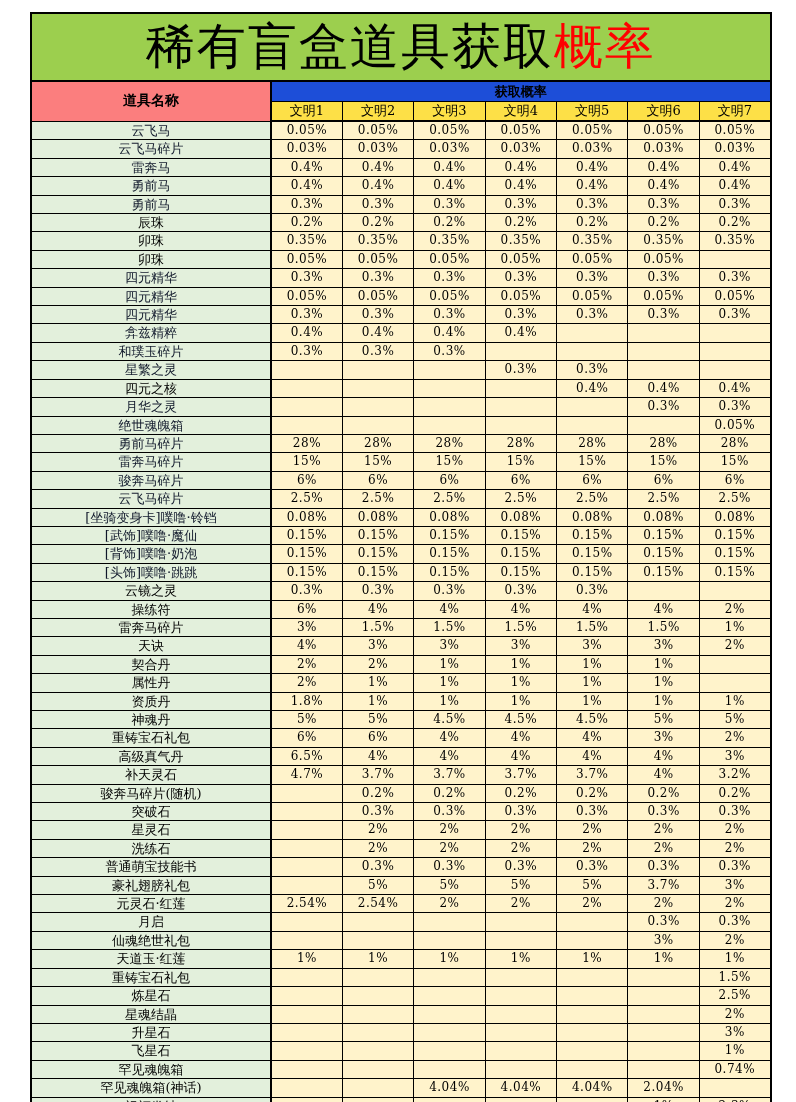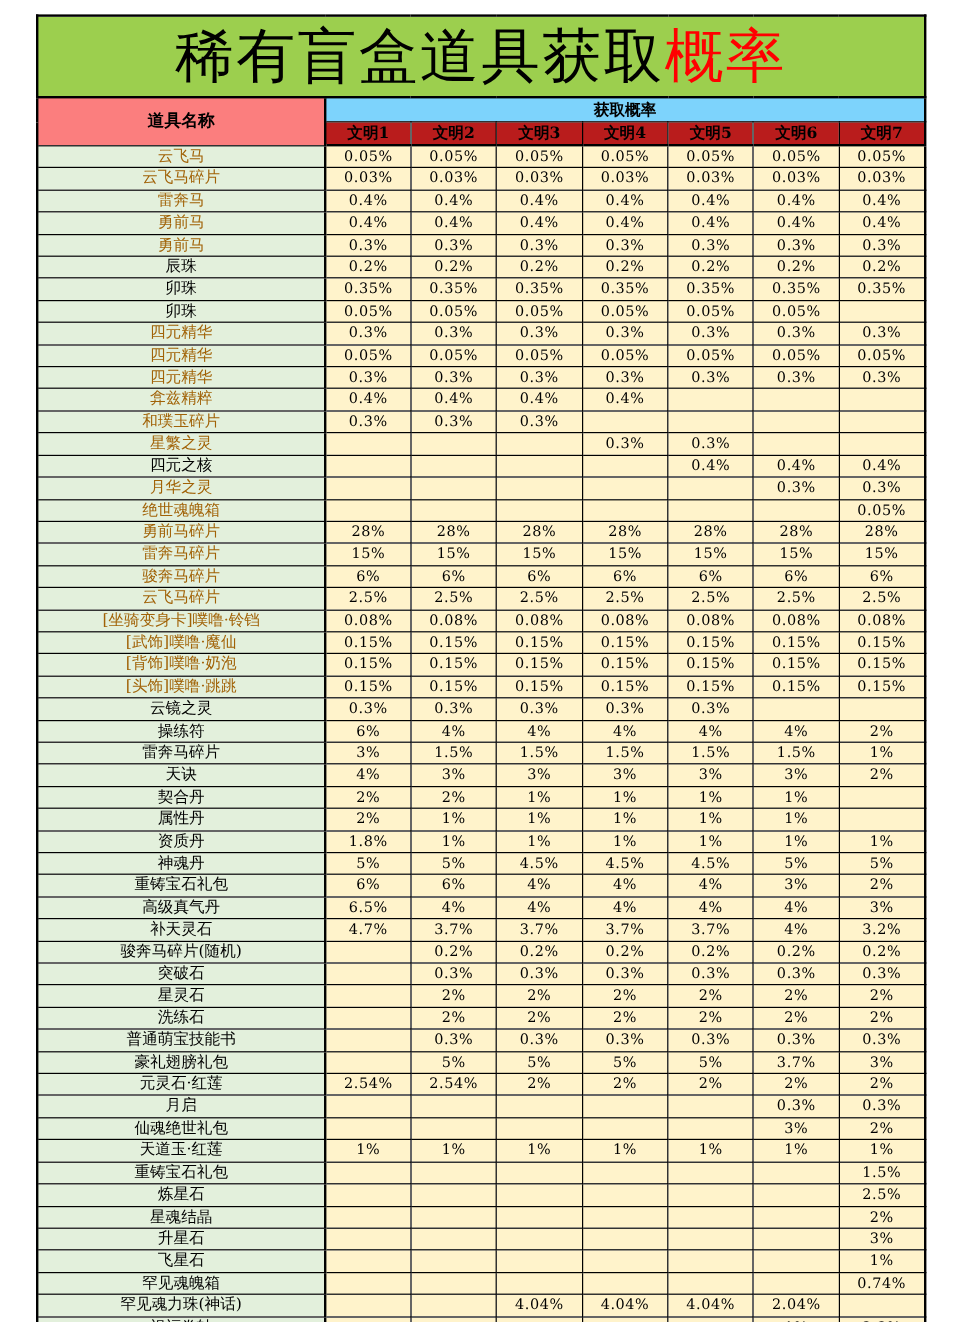--- a/index.html
+++ b/index.html
@@ -23,32 +23,32 @@
     background:#9CCF4E; height:58px;
     font-size:49px; font-weight:normal; letter-spacing:2px;
     border:2px solid #000;
   }
   .title-red { color:#FF0000; }
   .name-head {
     background:#FB7E7E; font-weight:bold; font-size:14px;
     border-right:2px solid #000;
     margin-left:36px;
   }
-  .group-head { background:#7dd3fc; font-weight:bold; font-size:13px; height:19px; }
+  .group-head { background:#1d4ed8; font-weight:bold; font-size:13px; height:19px; }
   .civ-head {
-    background:#b91c1c; font-weight:bold; font-size:13px;
+    background:#fde047; font-weight:normal; font-size:13px;
     height:17px; border-bottom:2px solid #000;
   }
   tbody td { height:17.4px; line-height:17.4px; }
   td.name {
     background:#E3F0DC; font-size:13px;
     border-right:2px solid #000;
   }
   td.val { background:#FFF3CB; font-size:12px; letter-spacing:0.5px; }
-  .red { color:#a16207; }
+  .red { color:#0f172a; }
 </style>
 </head>
 <body>
 
 <div class="sheet">
   <table>
     <colgroup>
       <col class="c-name">
       <col class="c-val">
         <col class="c-val">
@@ -591,21 +591,21 @@
           <td class="name">罕见魂魄箱</td>
           <td class="val"></td>
           <td class="val"></td>
           <td class="val"></td>
           <td class="val"></td>
           <td class="val"></td>
           <td class="val"></td>
           <td class="val">0.74%</td>
         </tr>
         <tr>
-          <td class="name">罕见魂力珠(神话)</td>
+          <td class="name">罕见魂魄箱(神话)</td>
           <td class="val"></td>
           <td class="val"></td>
           <td class="val">4.04%</td>
           <td class="val">4.04%</td>
           <td class="val">4.04%</td>
           <td class="val">2.04%</td>
           <td class="val"></td>
         </tr>
         <tr>
           <td class="name">祝福卷轴</td>

